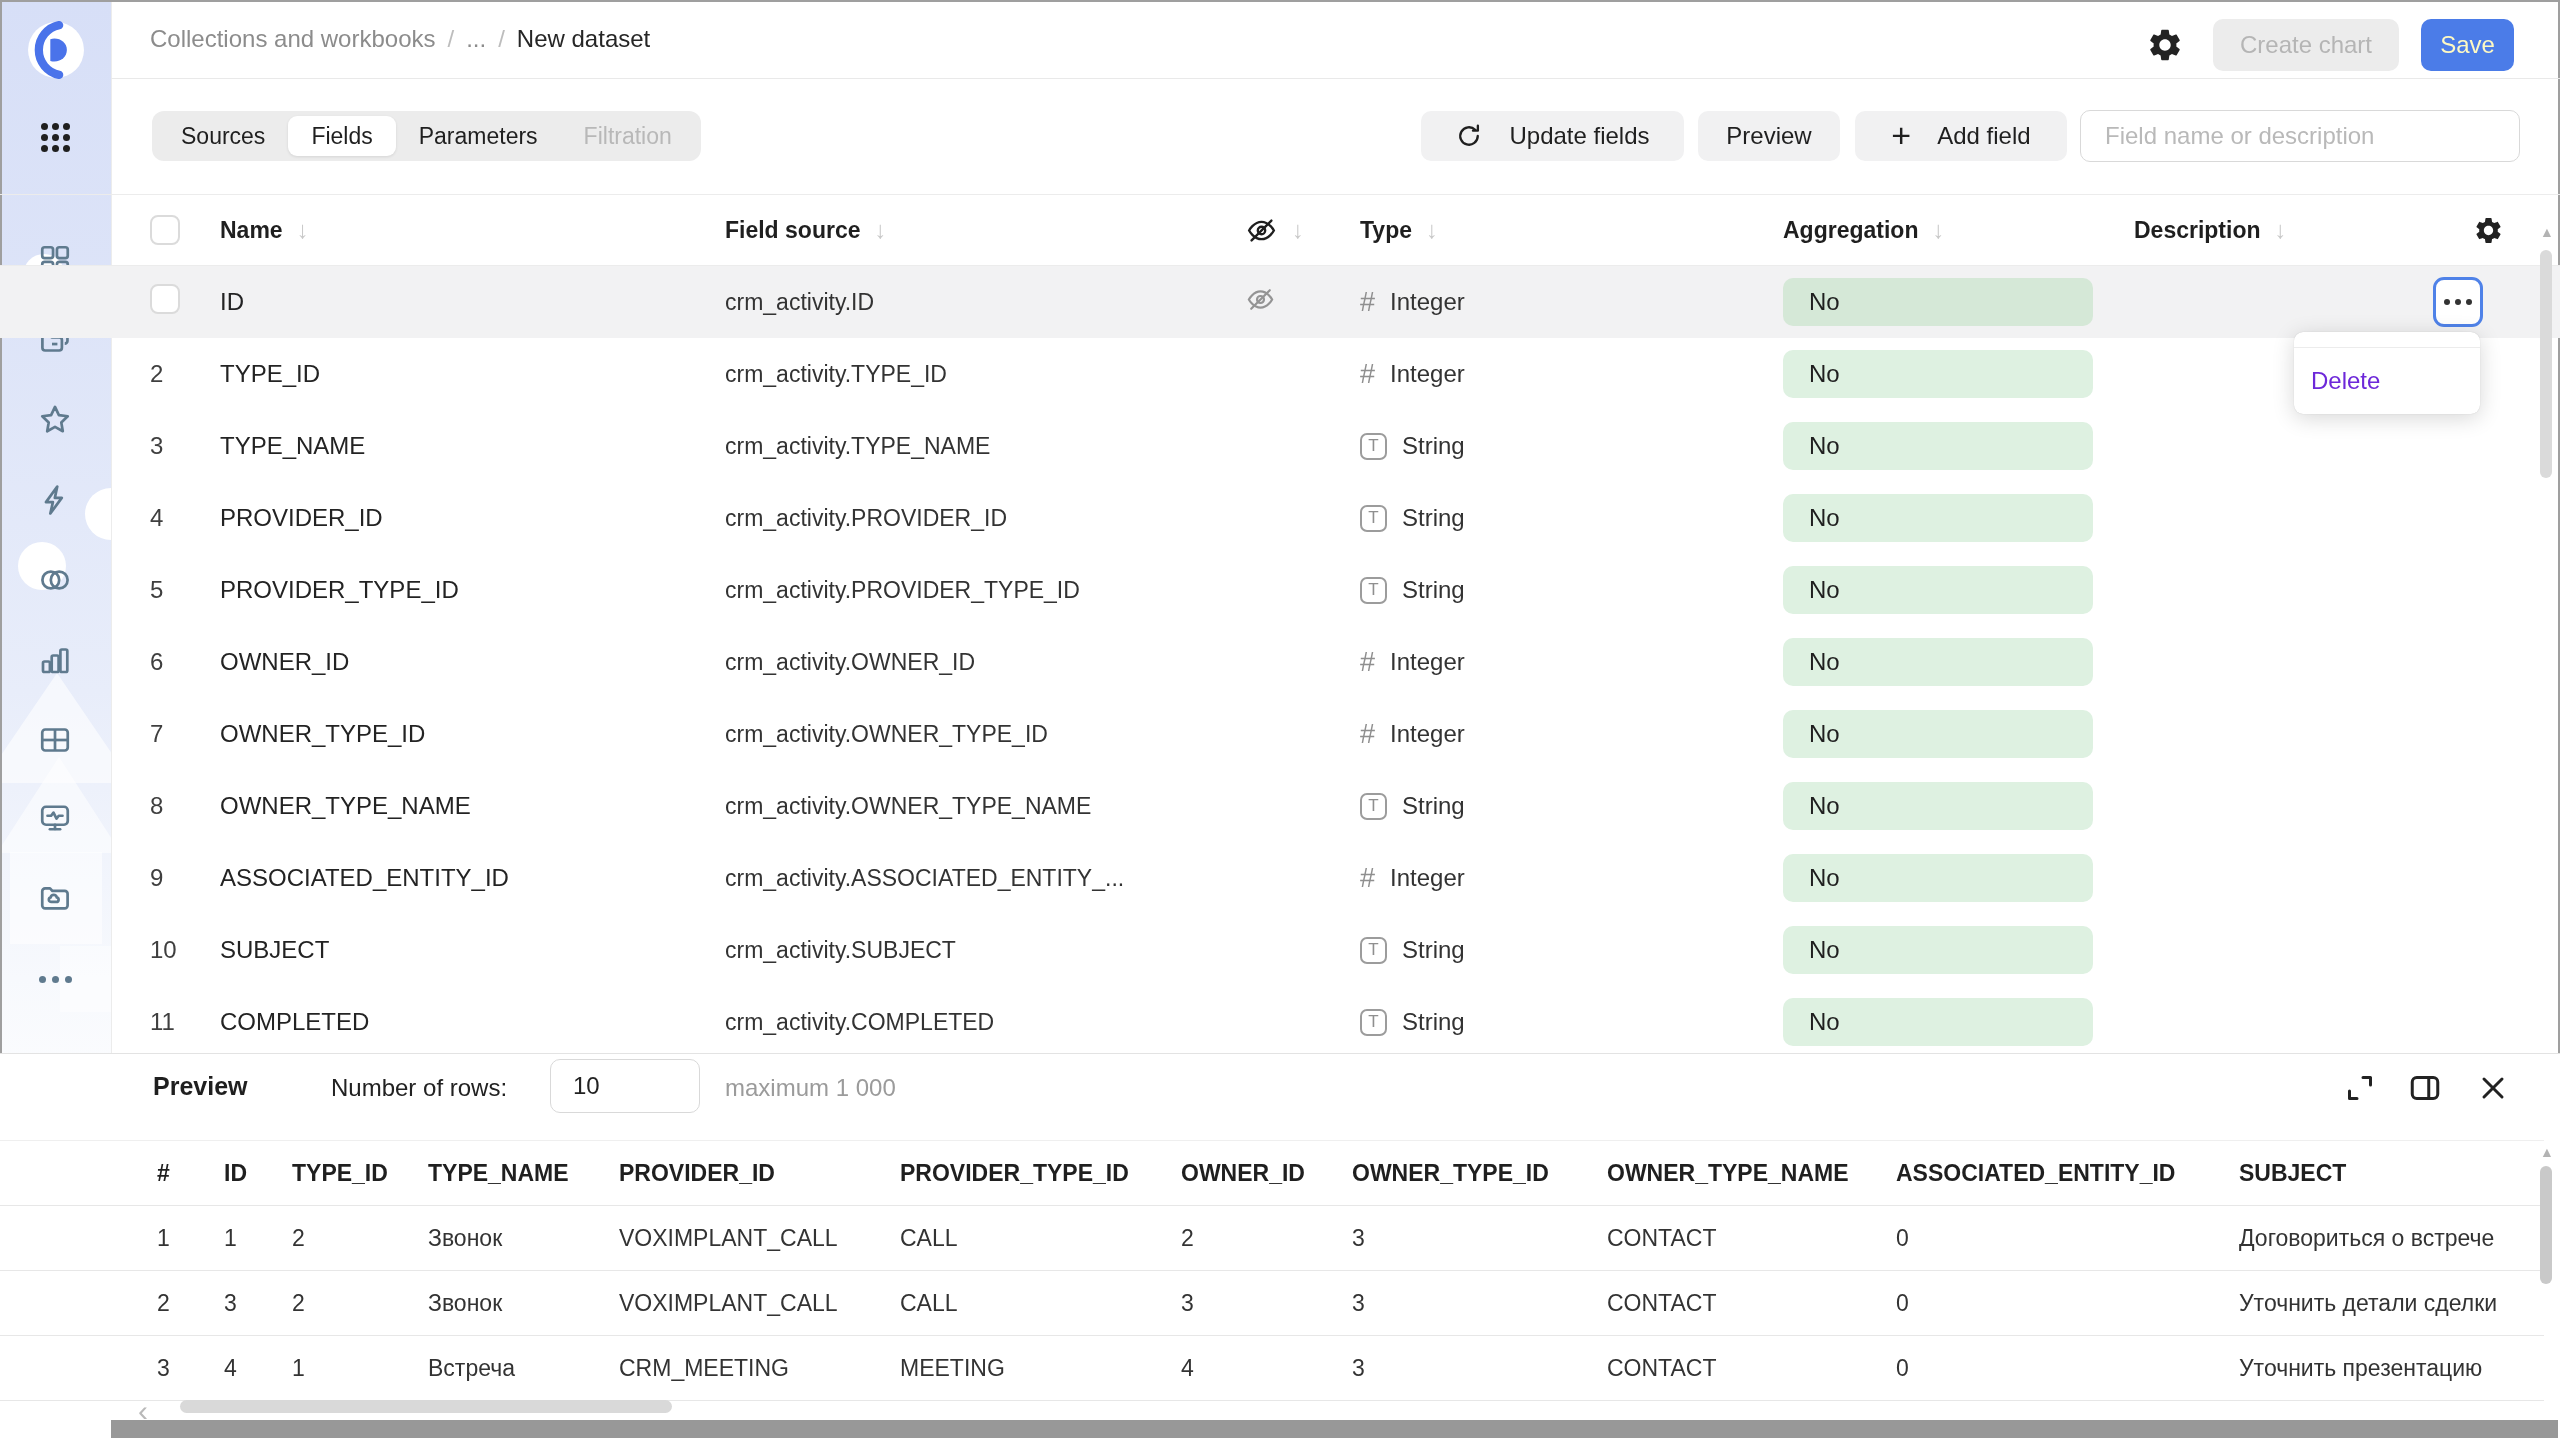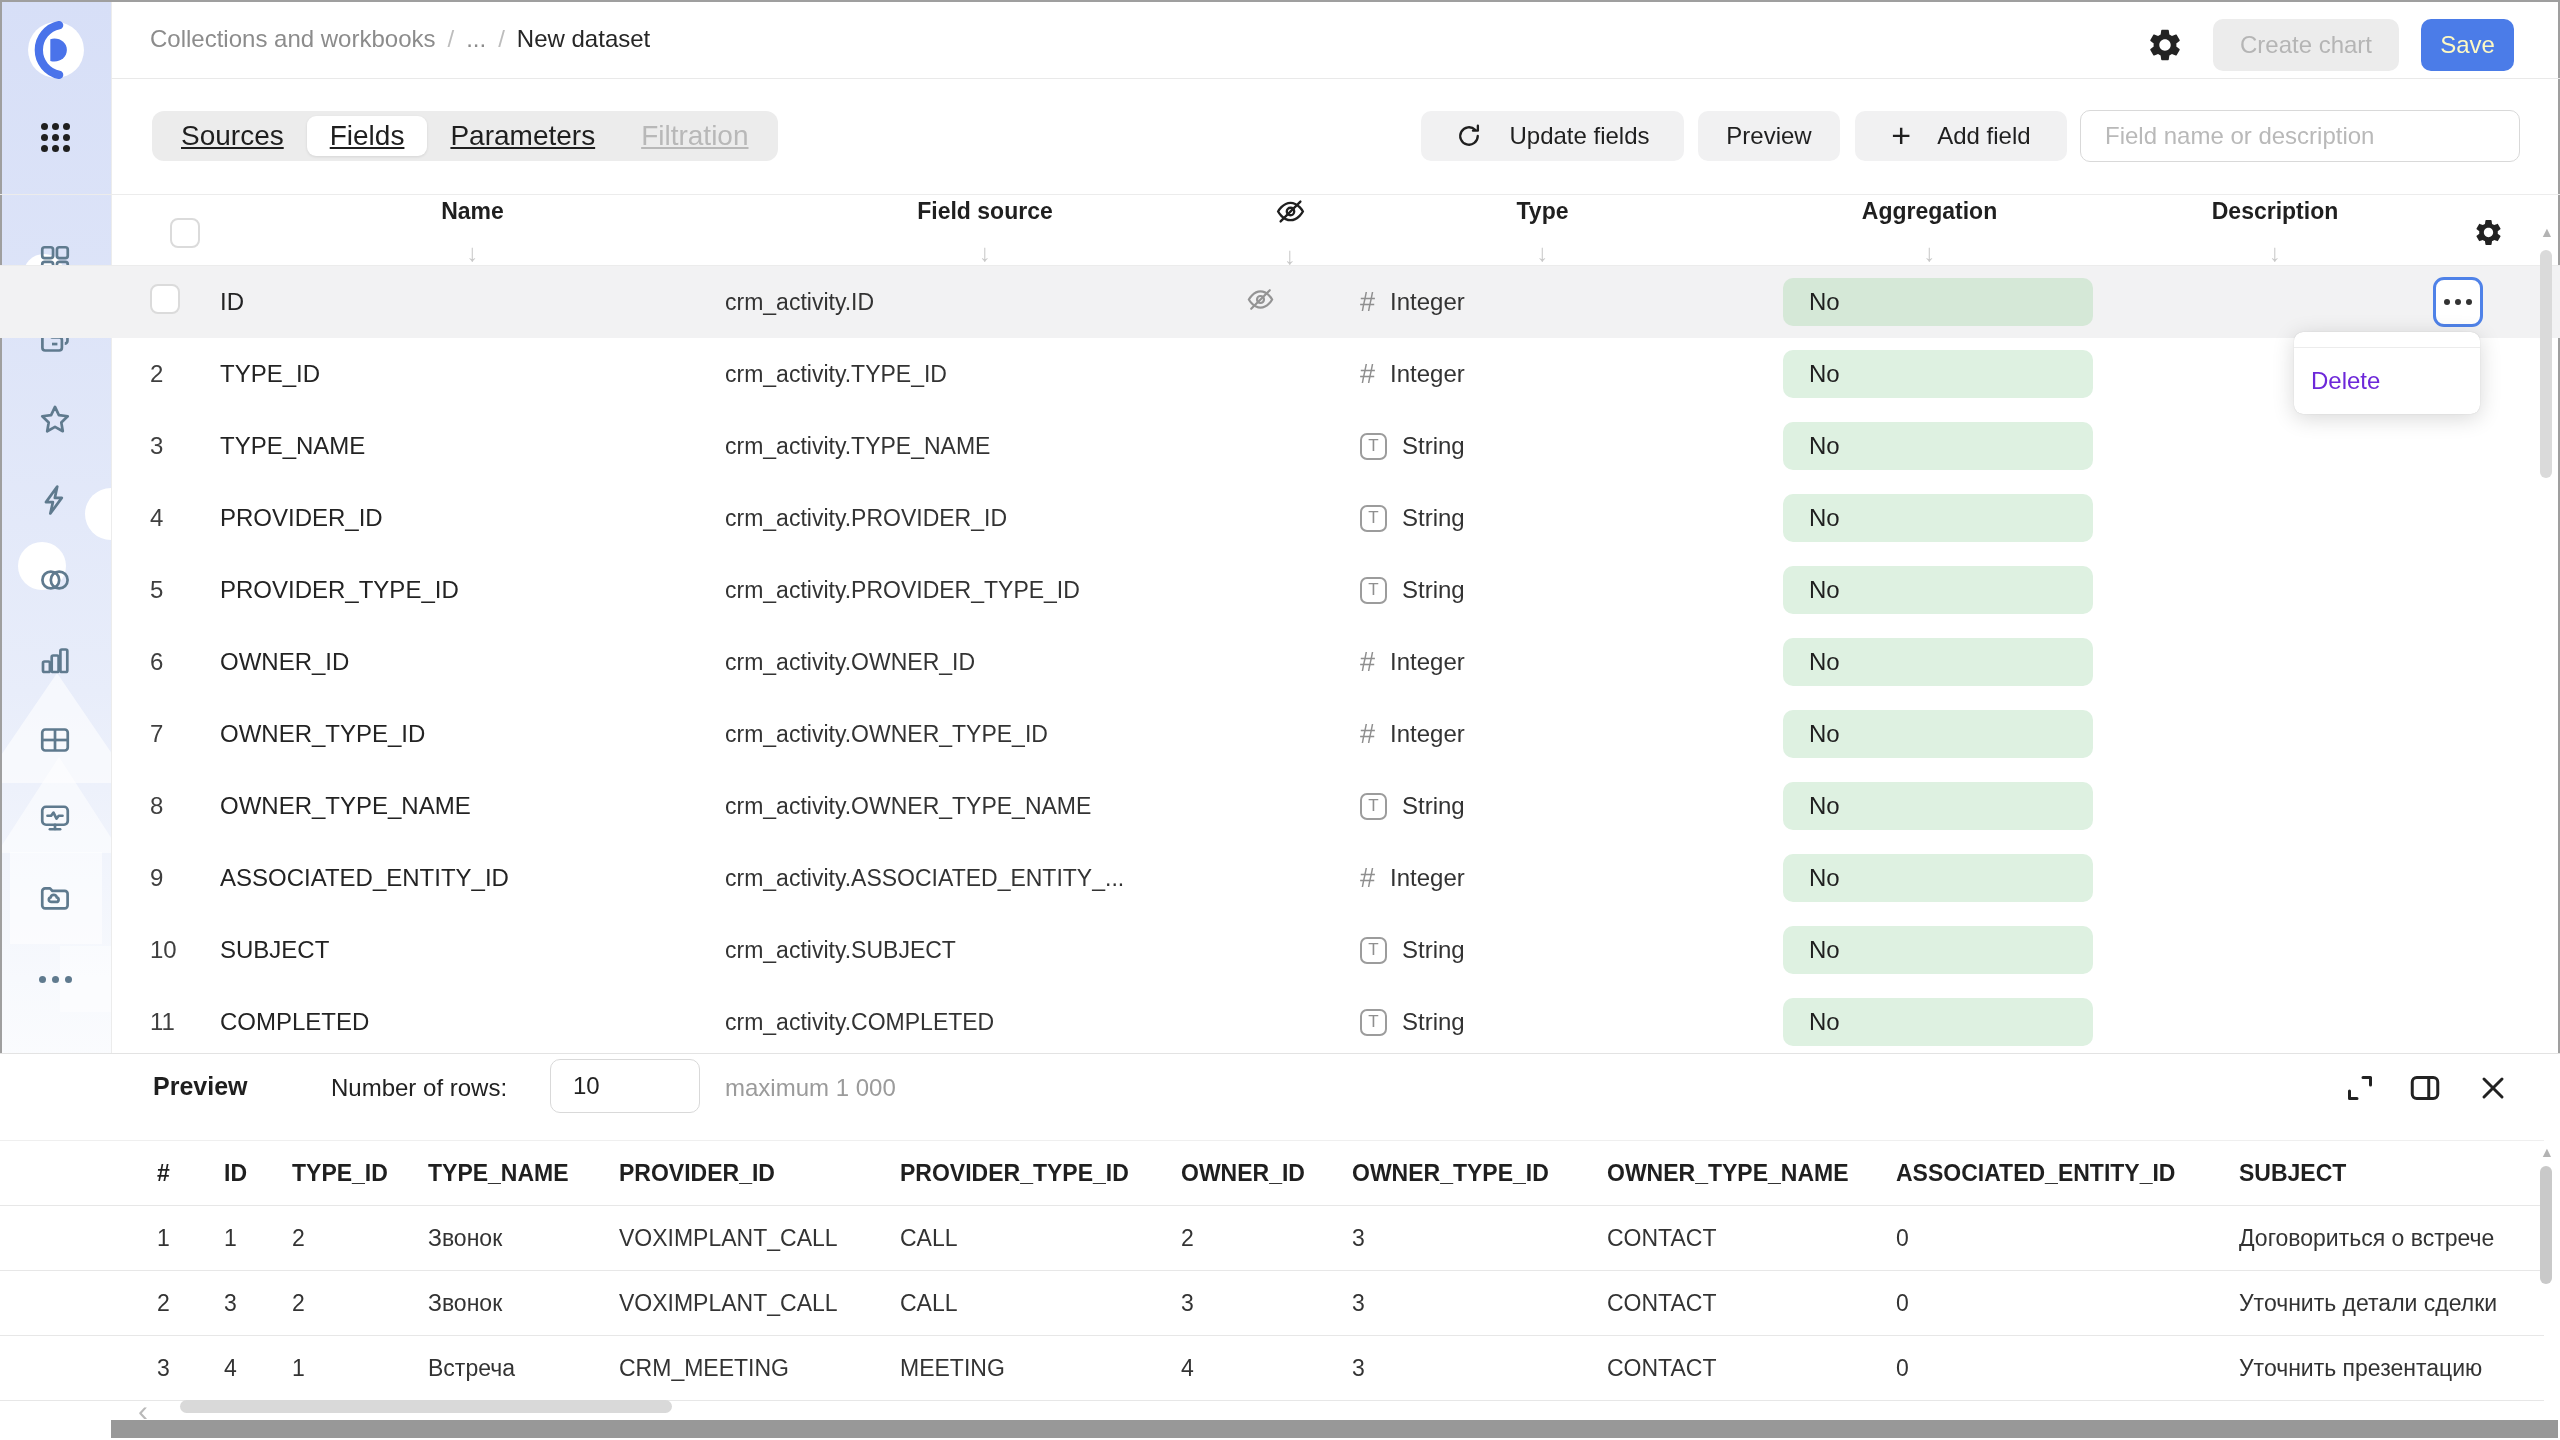--- a/index.html
+++ b/index.html
@@ -38,36 +38,36 @@
   .gear-top svg{width:38px;height:38px;fill:#222;}
   .btn{border:none;border-radius:10px;font-size:24px;display:flex;align-items:center;justify-content:center;cursor:pointer;
        font-family:inherit;}
   .btn-disabled{background:#ececec;color:#b5b5b5;}
   .btn-primary{background:#4b7ce8;color:#fef9c3;}
   .create-chart{left:2213px;top:13px;width:186px;height:52px;}
   .save{left:2421px;top:13px;width:93px;height:52px;}
 
   
   .tabs{position:absolute;left:152px;top:111px;height:50px;background:#ececec;border-radius:12px;display:flex;align-items:center;padding:0 6px;}
-  .tab{height:40px;display:flex;align-items:center;padding:0 23px;font-size:28px;color:#1f1f1f;border-radius:9px;cursor:pointer;text-decoration:underline;}
+  .tab{height:40px;display:flex;align-items:center;padding:0 23px;font-size:23px;color:#1f1f1f;border-radius:9px;cursor:pointer;}
   .tab.active{background:#fff;box-shadow:0 1px 3px rgba(0,0,0,.10);}
   .tab.disabled{color:#b8b8b8;cursor:default;}
   .tbtn{position:absolute;top:111px;height:50px;background:#f1f1f2;border-radius:10px;display:flex;align-items:center;justify-content:center;
         gap:26px;font-size:24px;color:#1f1f1f;border:none;cursor:pointer;font-family:inherit;}
   .tbtn svg{width:28px;height:28px;}
   .plus{font-size:34px;font-weight:400;line-height:1;margin-top:-3px;}
   .search{position:absolute;left:2080px;top:110px;width:440px;height:52px;border:1.5px solid #d9d9d9;border-radius:10px;
           font-size:24px;padding:0 0 0 24px;color:#333;outline:none;box-sizing:border-box;font-family:inherit;}
   .search::placeholder{color:#b9b9b9;}
 
   
   .fields-section{position:absolute;left:0;top:194px;width:2560px;height:859px;overflow:hidden;}
   .fgrid{display:grid;grid-template-columns:70px 505px 520px 90px 390px 351px 340px 1fr;align-items:center;padding-left:150px;}
   .fheader{height:70px;border-top:1px solid #ececec;border-bottom:1px solid #ececec;font-weight:bold;font-size:23px;color:#1f1f1f;}
-  .hcell{display:flex;align-items:center;gap:14px;flex-direction:column;}
+  .hcell{display:flex;align-items:center;gap:14px;}
   .sort{color:#c9c9c9;font-weight:normal;font-size:24px;}
   .eye svg{width:33px;height:33px;color:#1f1f1f;}
   .gear-small svg{width:31px;height:31px;fill:#222;}
   .c-act{display:flex;justify-content:flex-end;padding-right:56px;position:relative;height:100%;align-items:center;}
   .frows{height:789px;overflow:hidden;}
   .frow{height:72px;font-size:24px;color:#232323;}
   .frow.hl{background:#f2f2f3;}
   .rnum{color:#3f3f3f;}
   .checkbox{width:30px;height:30px;border:2px solid #dbdbdb;border-radius:8px;background:#fff;box-sizing:border-box;display:inline-block;}
   .c-src{font-size:23px;color:#333;}

